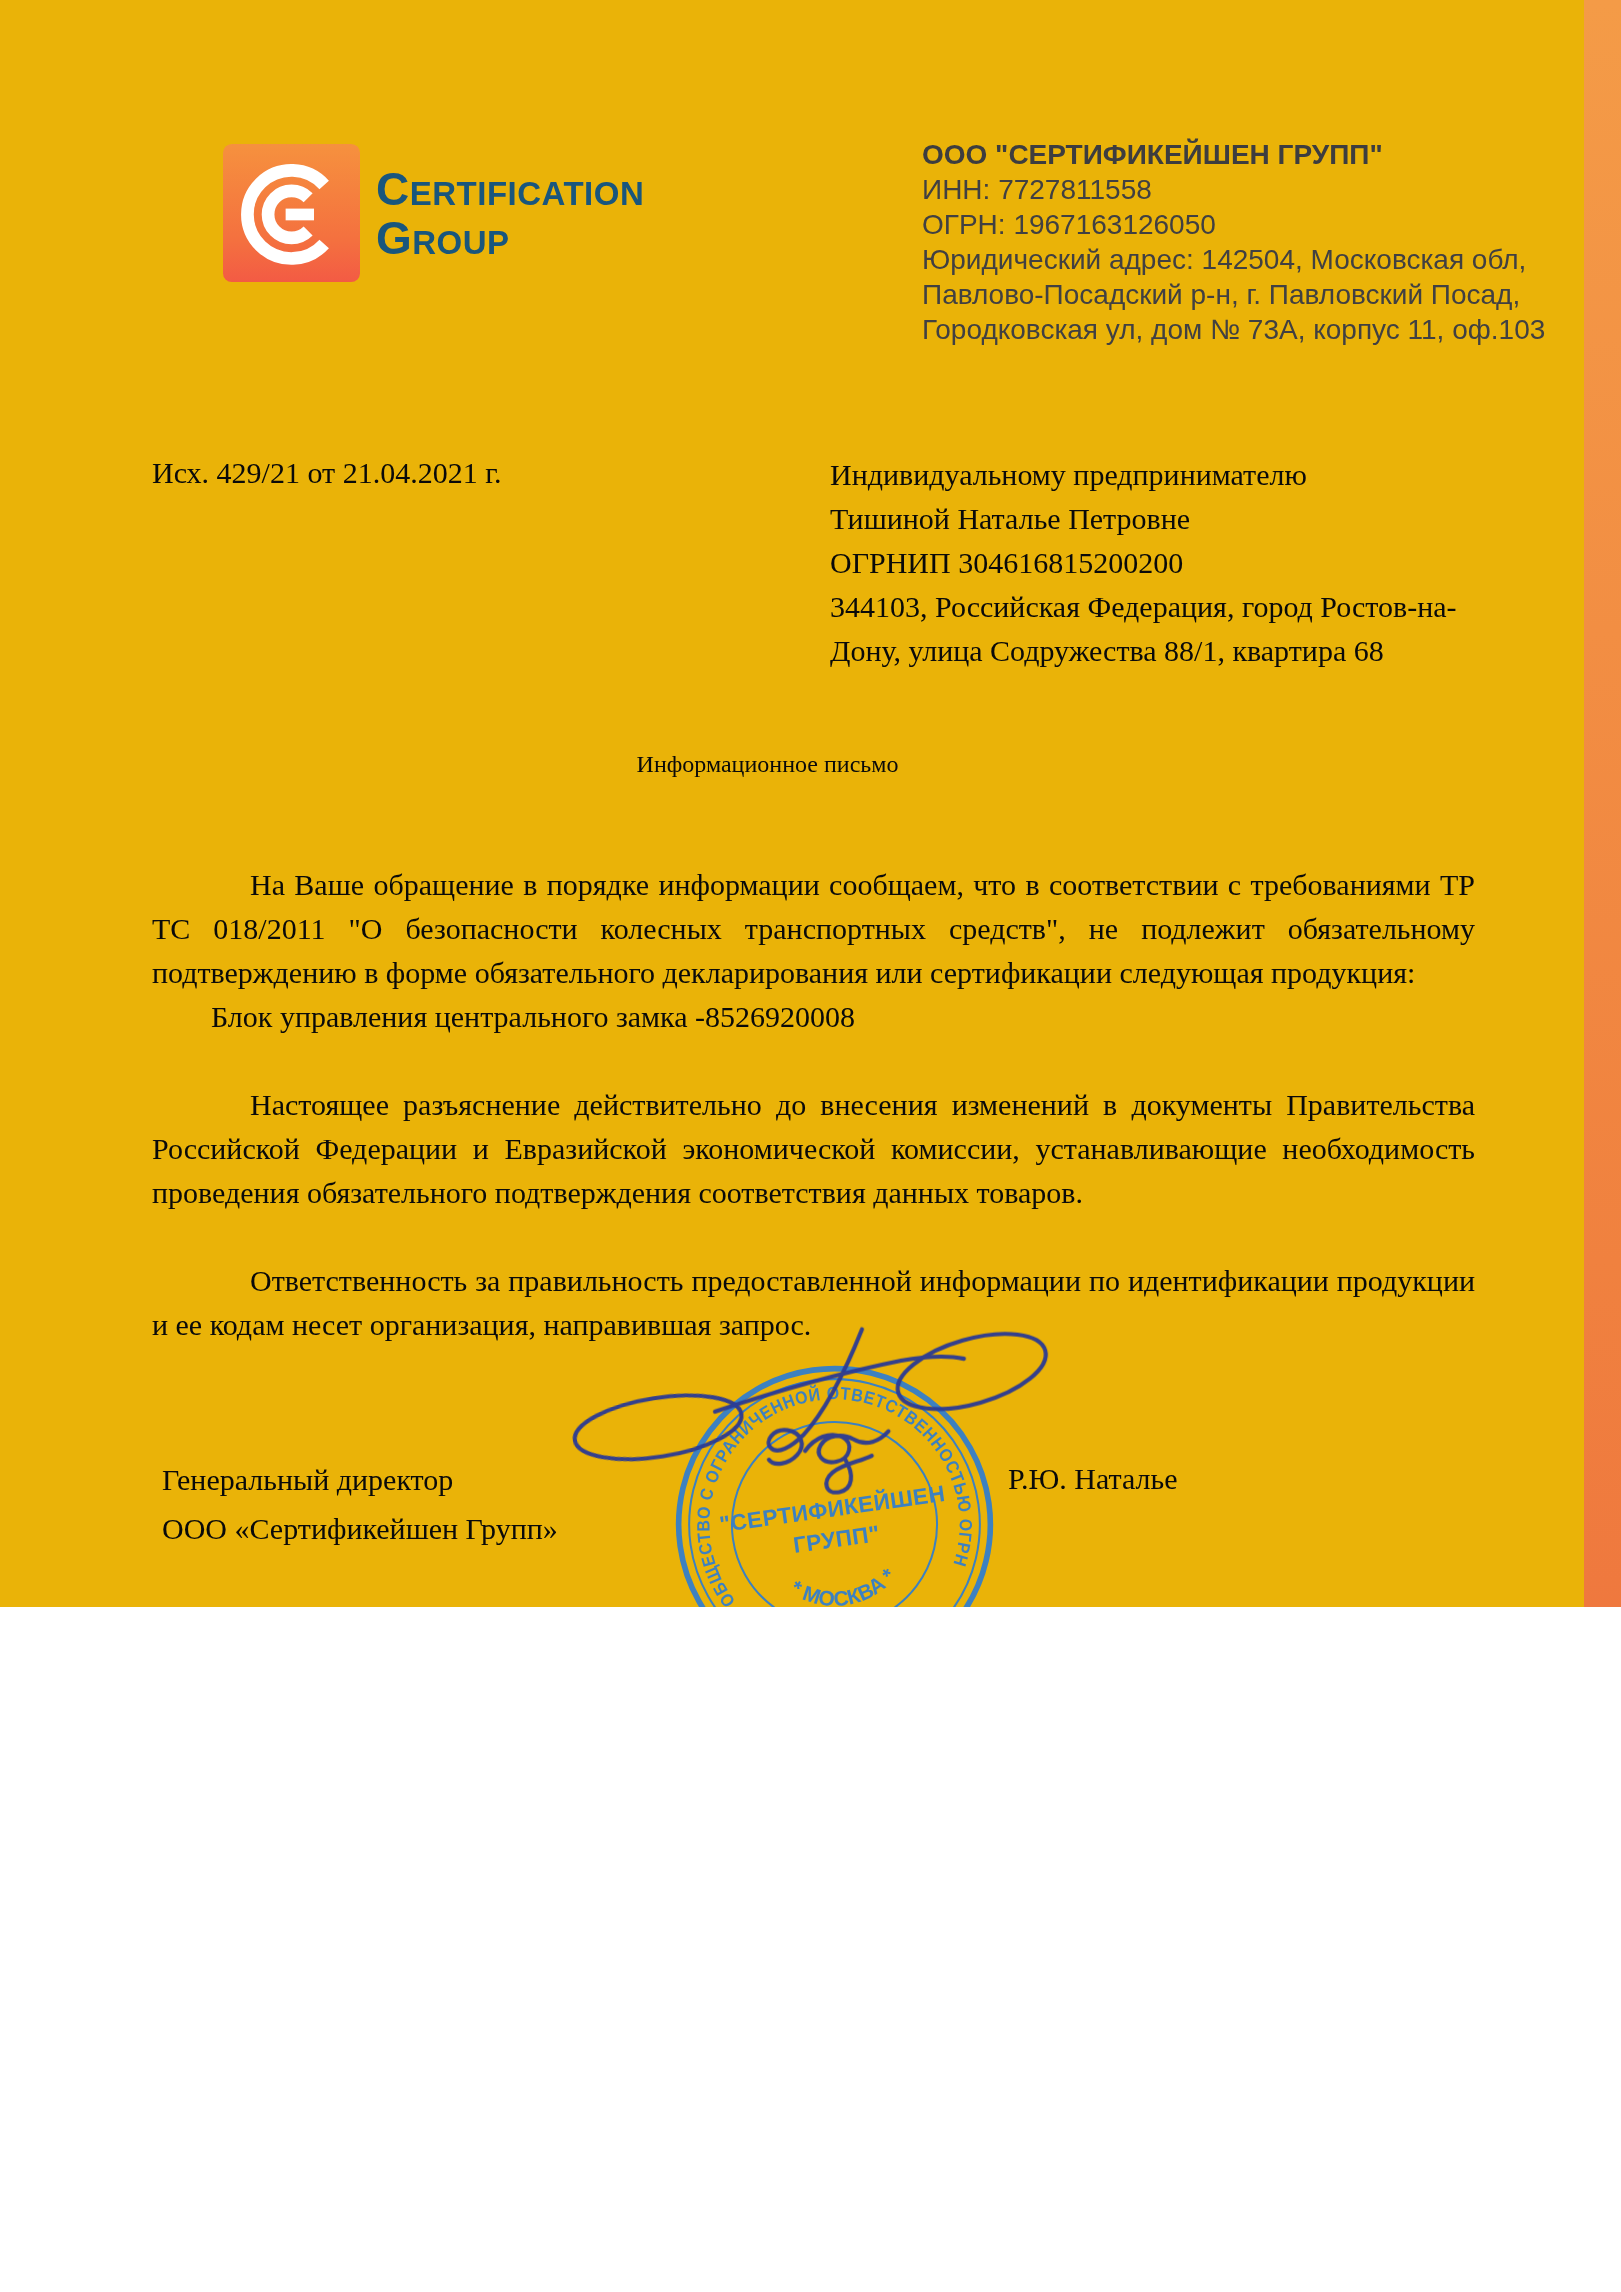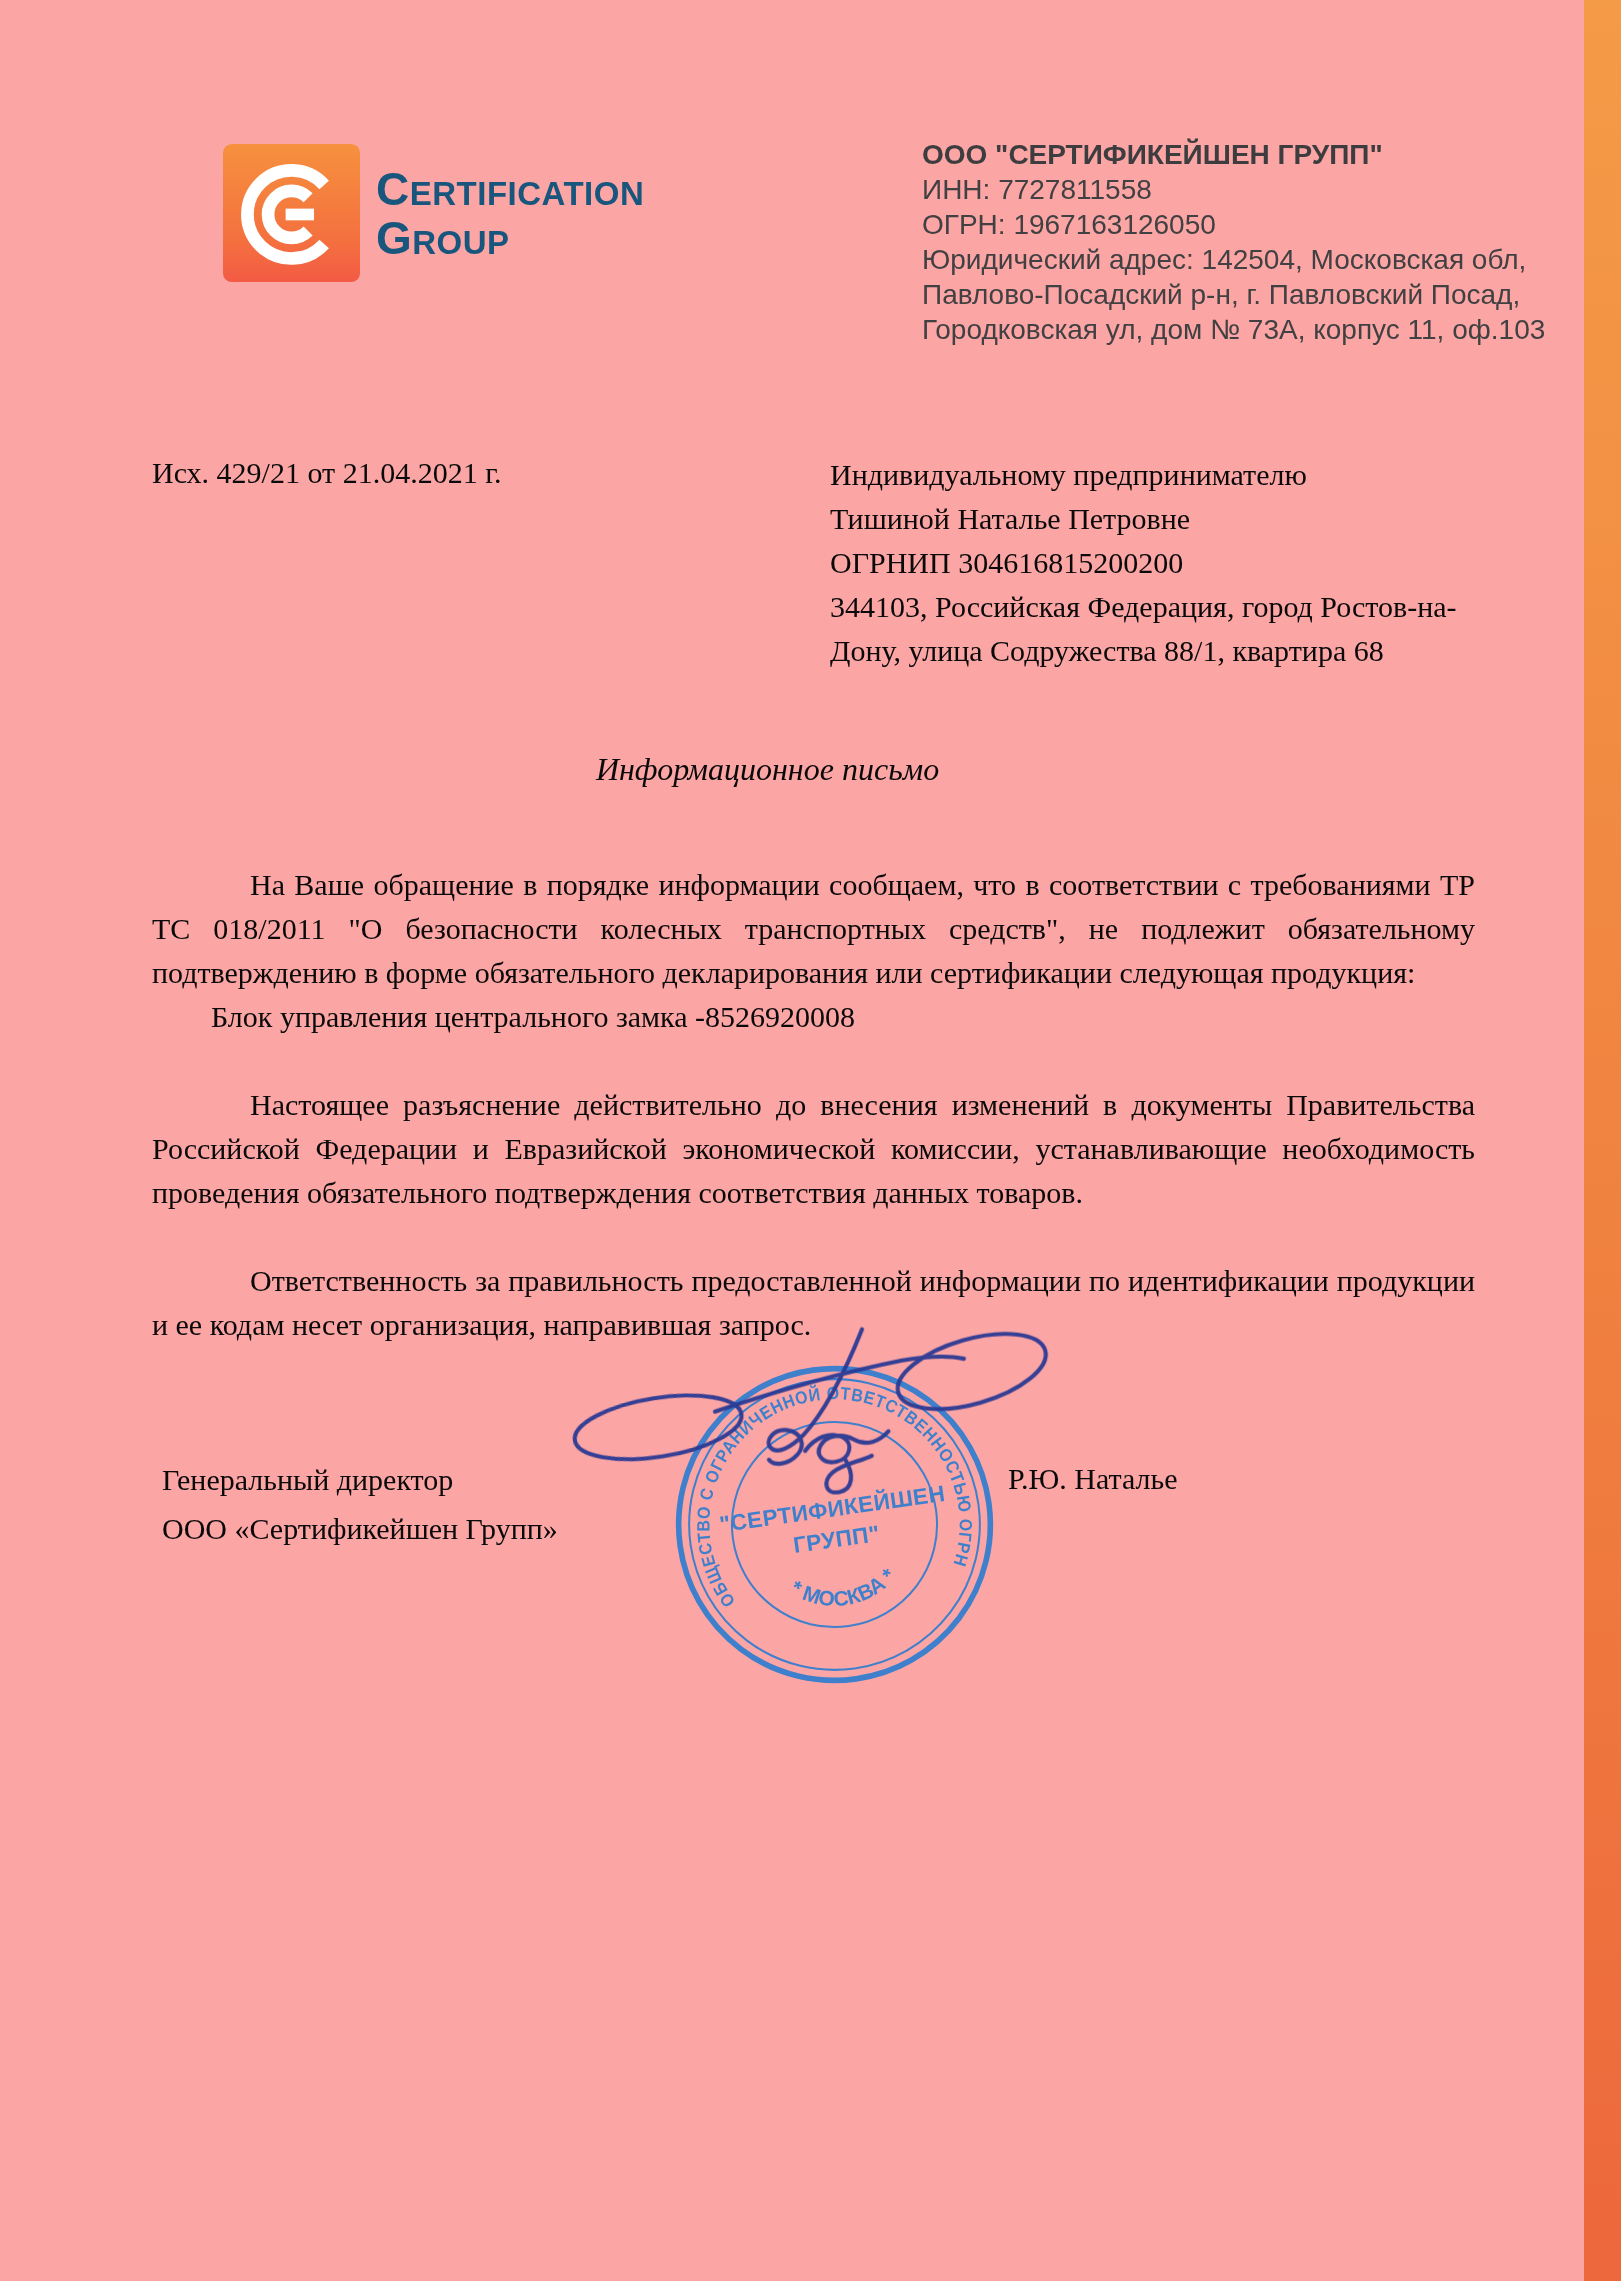--- a/index.html
+++ b/index.html
@@ -1,17 +1,17 @@
 <!DOCTYPE html>
 <html><head>
 <meta charset="utf-8">
 <style>
   html,body{margin:0;padding:0;background:#ffffff;}
   .page{
-    position:relative;width:1621px;height:2281px;background:#fca5a5;overflow:hidden;
+    position:relative;width:1621px;height:1607px;background:#eab308;overflow:hidden;
     font-family:"Liberation Serif",serif;color:#0a0a0a;
   }
   
   .accent-bar{position:absolute;top:0;right:0;width:37px;height:2293px;
     background:linear-gradient(180deg,#f49b47 0%,#f0813f 55%,#ed673c 100%);}
   
   .logo-square{position:absolute;left:223px;top:144px;width:137px;height:138px;border-radius:8.8px;
     background:linear-gradient(180deg,#f6913e 0%,#f4703f 70%,#f35b44 100%);}
   .logo-square svg{position:absolute;left:0;top:0;}
   .logo-text{position:absolute;left:376px;top:167px;color:#19567d;
@@ -19,21 +19,21 @@
     text-transform:uppercase;letter-spacing:0.5px;}
   .logo-text div::first-letter{font-size:46px;}
   
   .company{position:absolute;left:922px;top:137px;font-family:"Liberation Sans",sans-serif;
     font-size:28px;line-height:35px;color:#414042;white-space:nowrap;}
   .company .company-name{font-weight:700;color:#3d3d3f;}
   
   .ref-line{position:absolute;left:152px;top:456px;font-size:30px;}
   .recipient{position:absolute;left:830px;top:453px;font-size:30px;line-height:44px;white-space:nowrap;}
   
-  .letter-title{position:absolute;left:55px;top:751px;width:1425px;text-align:center;font-size:32px;font-style:italic;}
+  .letter-title{position:absolute;left:55px;top:751px;width:1425px;text-align:center;font-size:24px;}
   
   .letter-body{position:absolute;left:152px;top:863px;width:1323px;font-size:30px;line-height:44px;}
   .letter-body p{margin:0;}
   .para-justified{text-align:justify;text-indent:98px;}
   .product-line{padding-left:59px;margin:0 0 44px 0 !important;}
   .gap-after{margin:0 0 44px 0 !important;}
   
   .sign-left{position:absolute;left:154px;top:1455px;font-size:30px;line-height:49px;white-space:nowrap;margin-left:8px;}
   .signer-name{position:absolute;left:1008px;top:1462px;font-size:30px;white-space:nowrap;}
   

